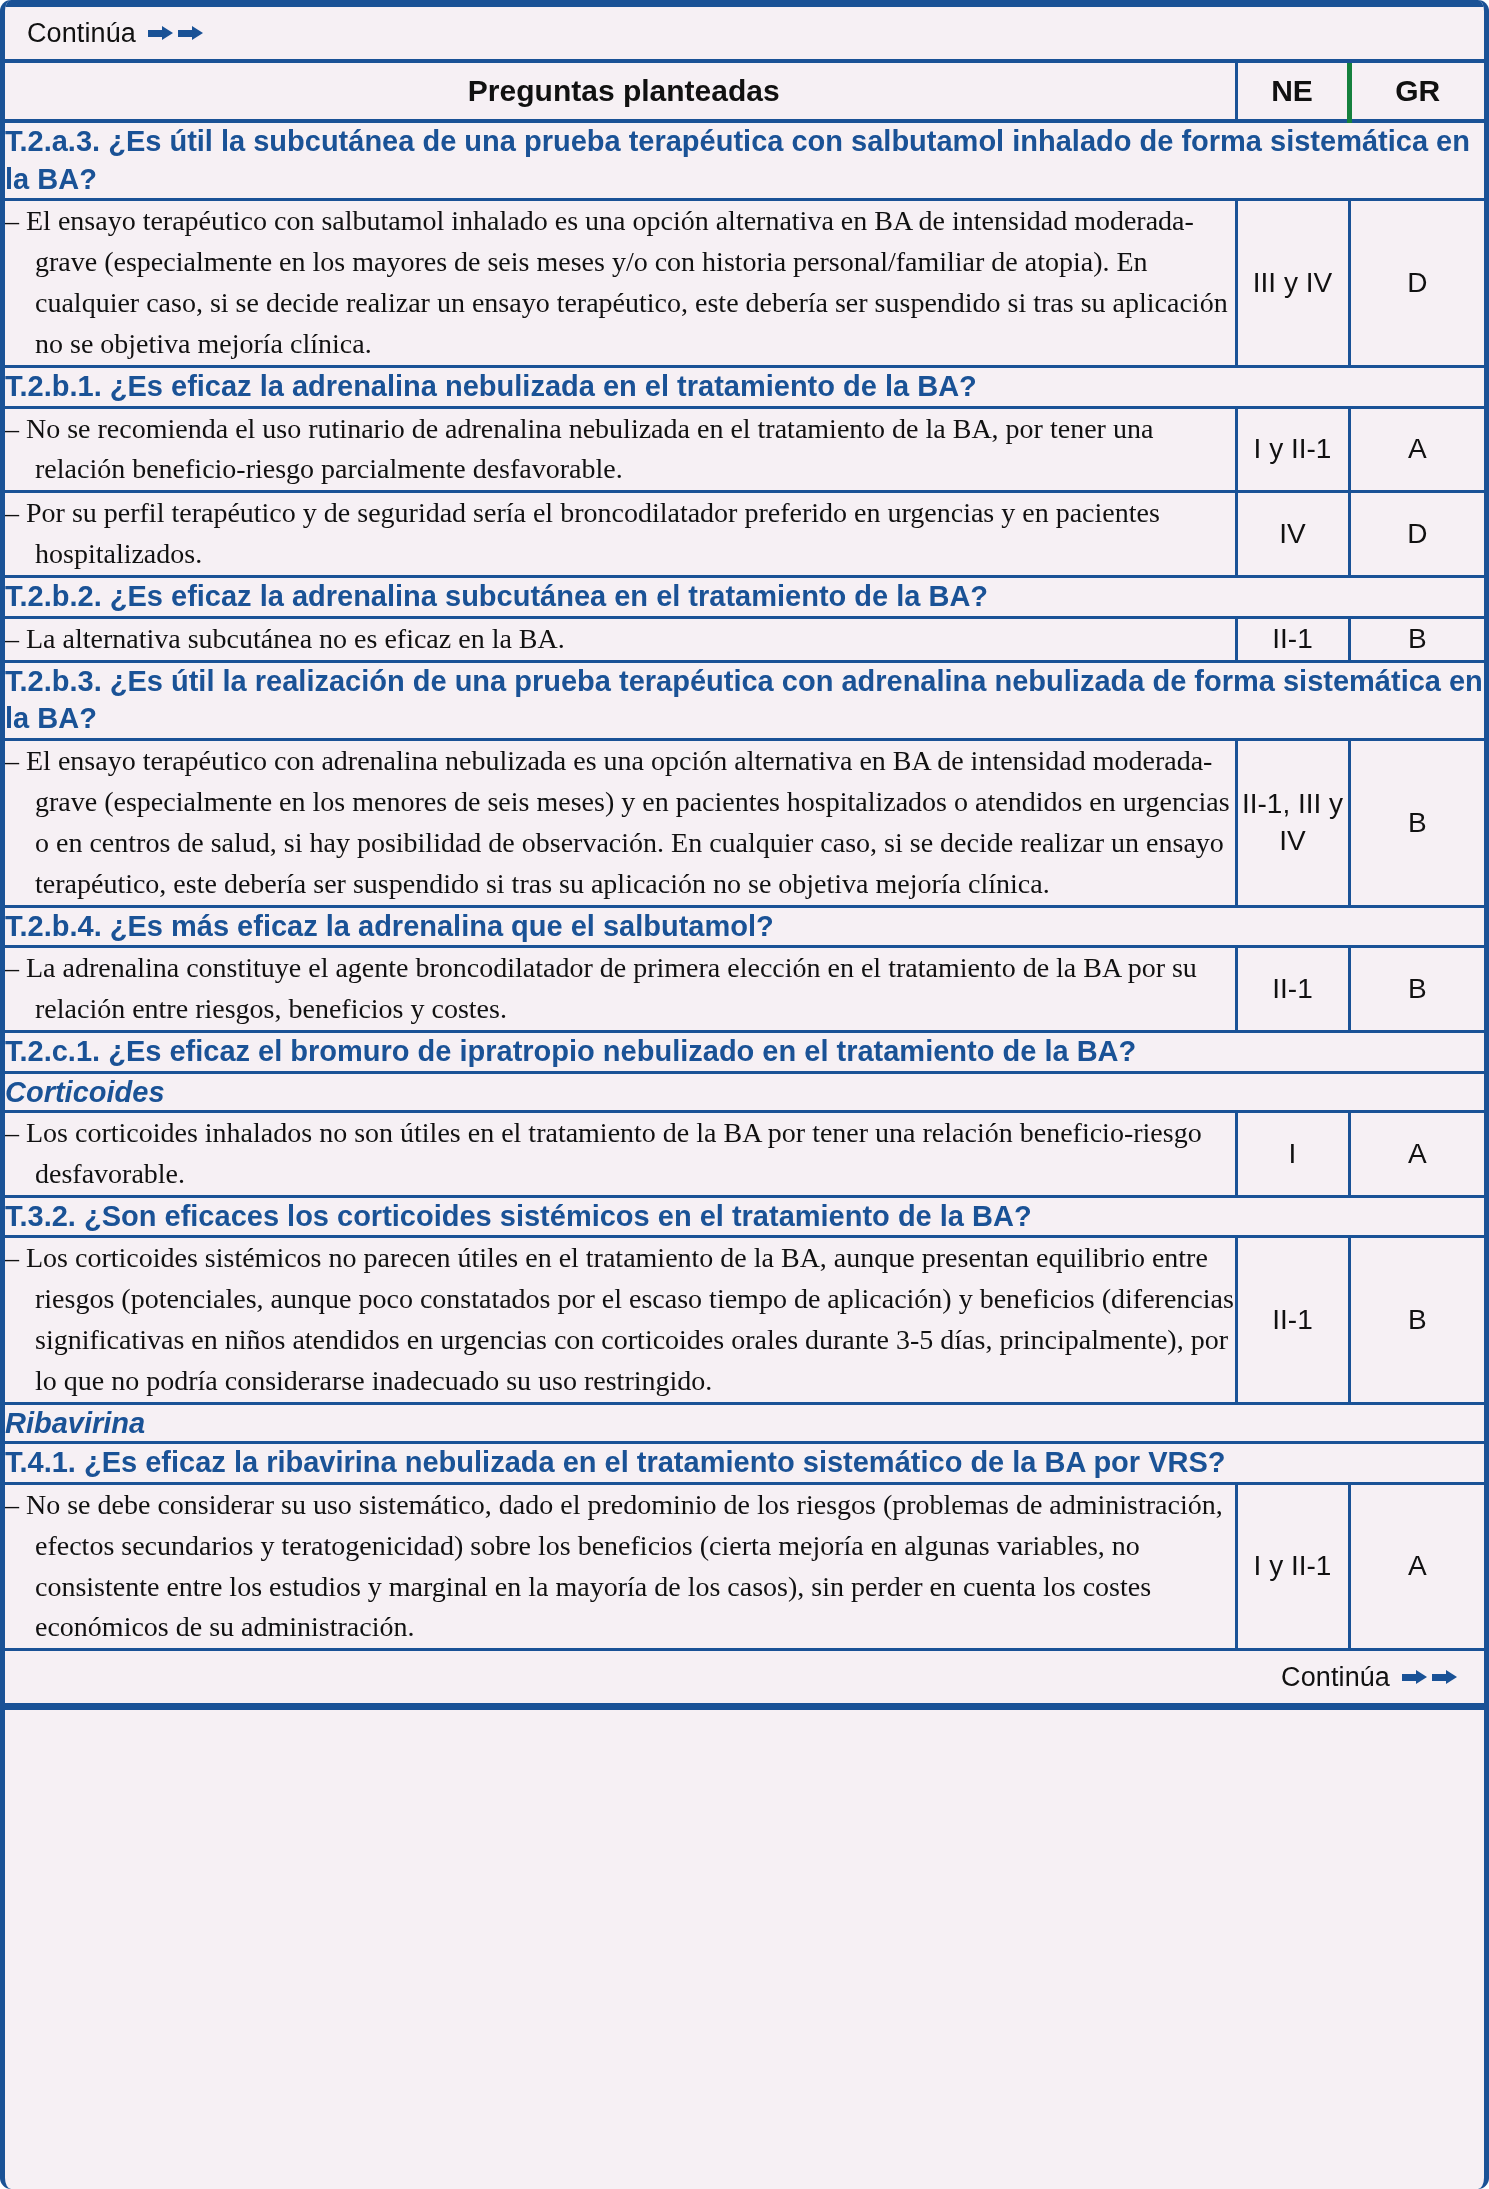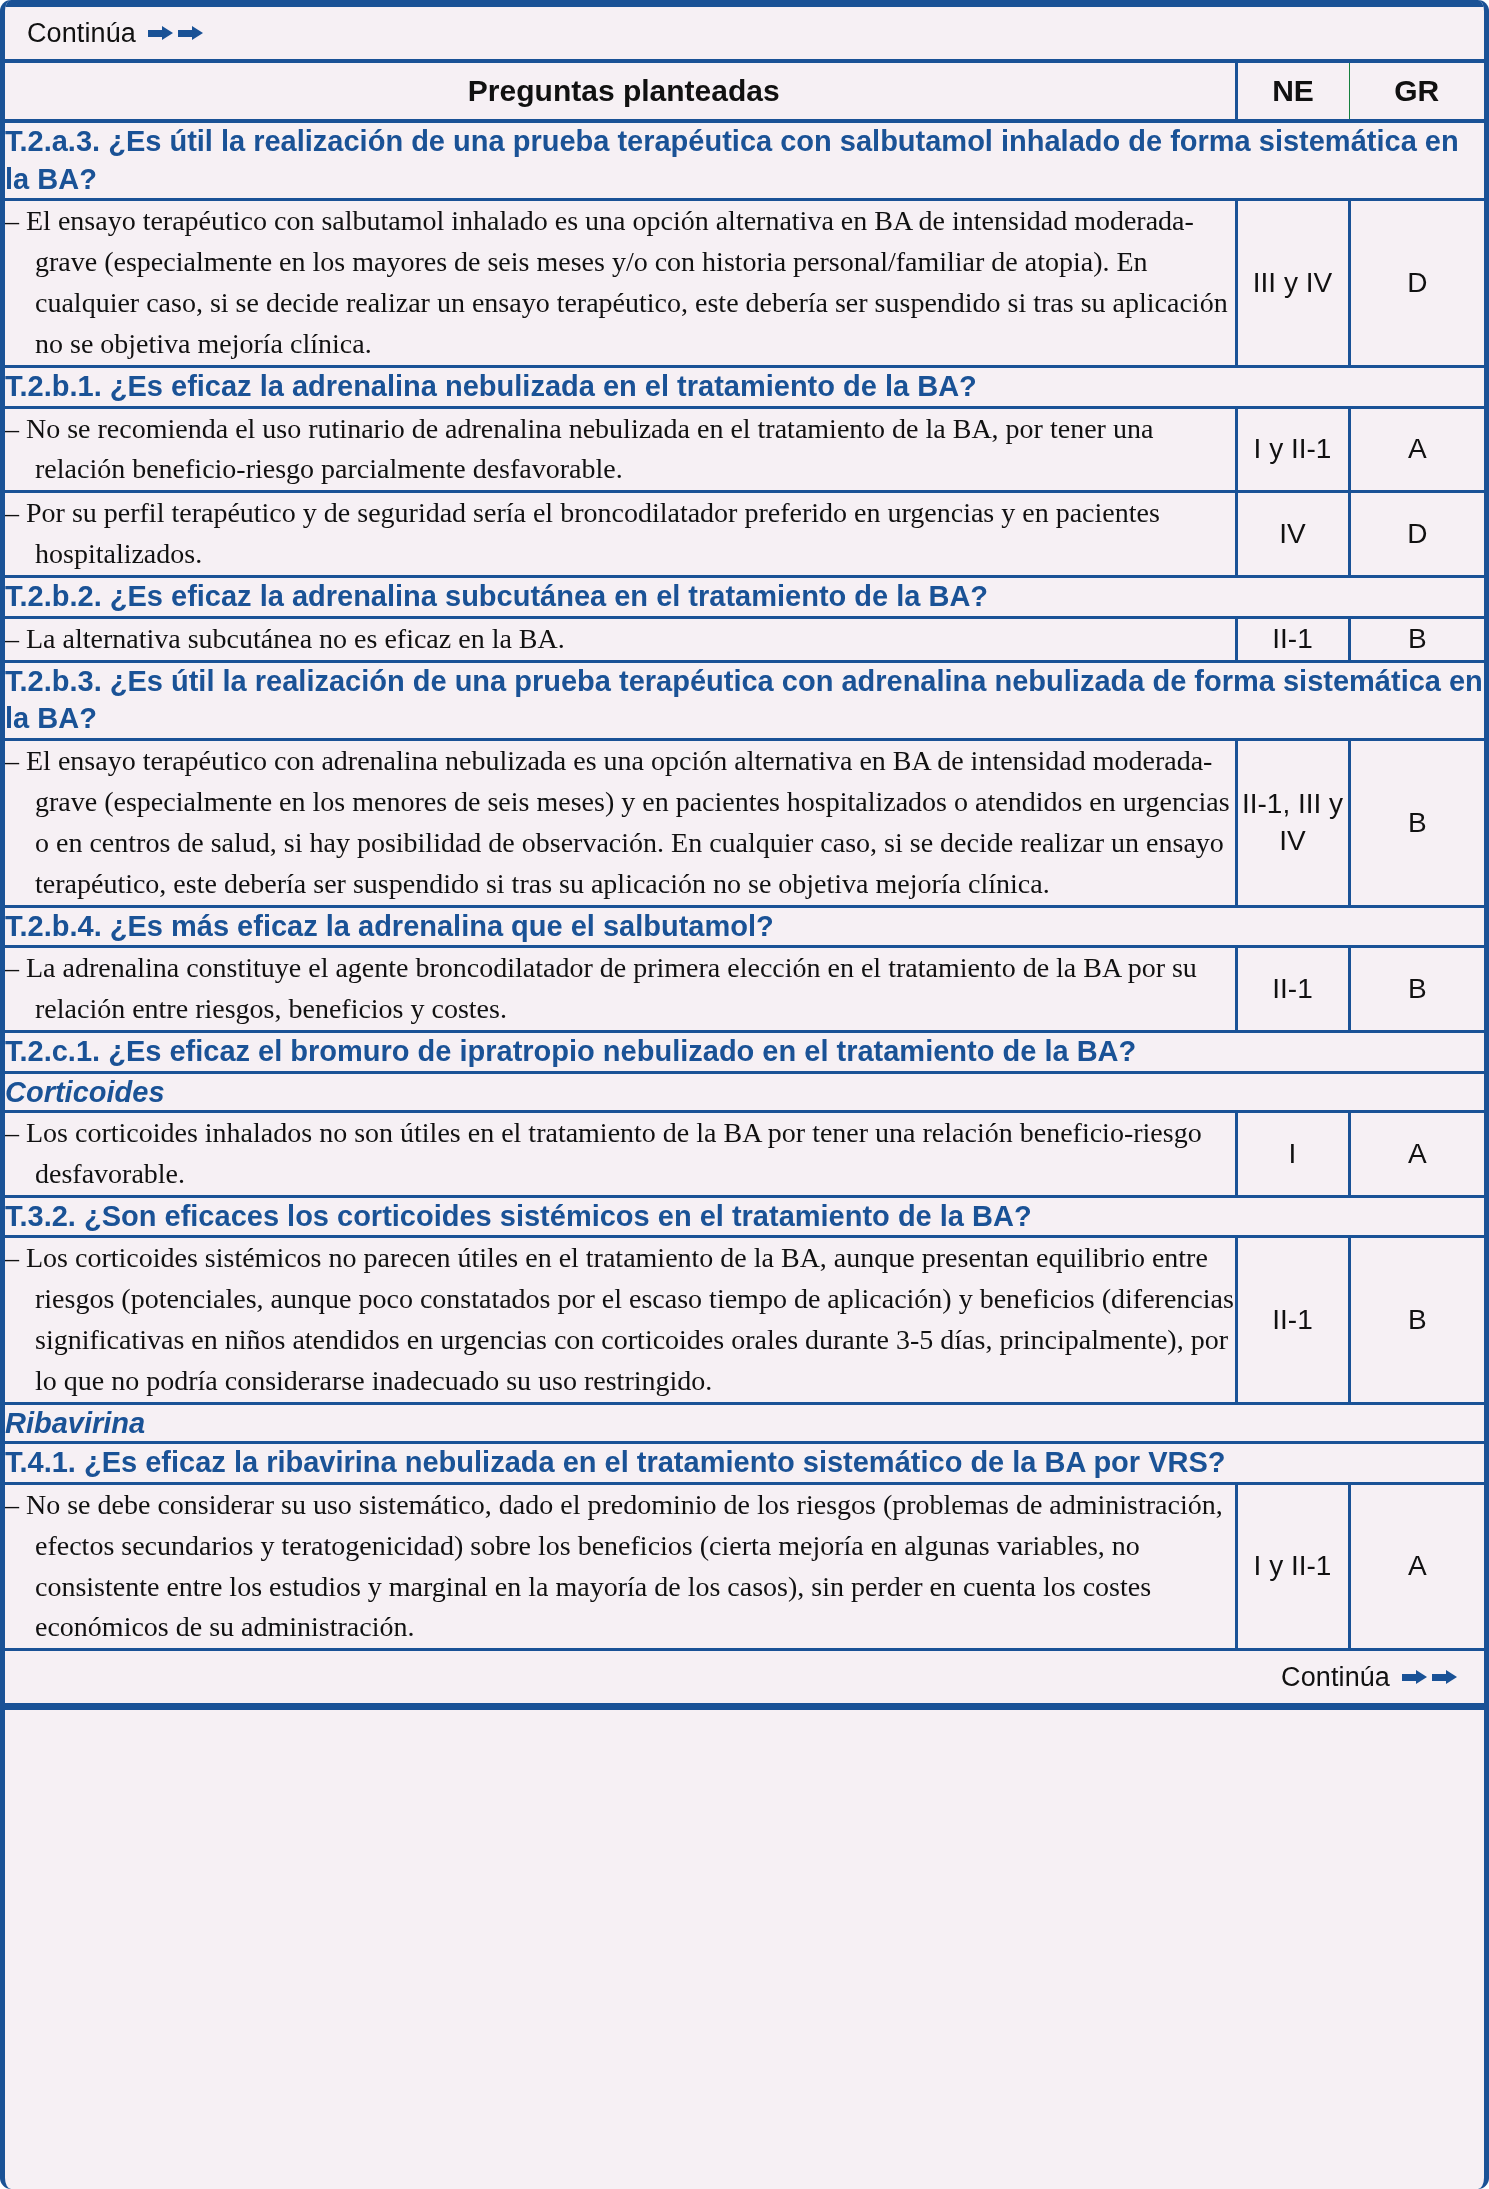--- a/index.html
+++ b/index.html
@@ -78,21 +78,21 @@
     border-right:3px solid #1a5296;
     padding-right:16px;
     padding-left:24px;
   }
   .hdr .h-ne,.hdr .h-gr{
     text-align:center;
     font-size:30px;
     font-weight:bold;
     color:#111;
   }
-  .hdr .h-ne{border-right:1px solid #15803d;margin-left:36px;}
+  .hdr .h-ne{border-right:5px solid #15803d;margin-left:36px;}
 
   
   td.qrow{
     border-top:3px solid #1a5296;
     border-bottom:3px solid #1a5296;
     color:#1a5296;
     font-weight:bold;
     font-size:29px;
     line-height:1.30;
     padding:7px 14px 9px 14px;
@@ -160,21 +160,21 @@
         <col class="c-ne">
         <col class="c-gr">
     </colgroup>
     <tbody id="tbody">
         <tr class="hdr">
           <td class="h-q">Preguntas planteadas</td>
           <td class="h-ne">NE</td>
           <td class="h-gr">GR</td>
         </tr>
         <tr>
-          <td class="qrow" colspan="3">T.2.a.3. ¿Es útil la realización de una prueba terapéutica con salbutamol inhalado de forma sistemática en la BA?</td>
+          <td class="qrow" colspan="3">T.2.a.3. ¿Es útil la subcutánea de una prueba terapéutica con salbutamol inhalado de forma sistemática en la BA?</td>
         </tr>
         <tr>
           <td class="rec">
             <span class="hang">– El ensayo terapéutico con salbutamol inhalado es una opción alternativa en BA de intensidad moderada-grave (especialmente en los mayores de seis meses y/o con historia personal/familiar de atopia). En cualquier caso, si se decide realizar un ensayo terapéutico, este debería ser suspendido si tras su aplicación no se objetiva mejoría clínica.</span>
           </td>
           <td class="ne">III y IV</td>
           <td class="gr">D</td>
         </tr>
         <tr>
           <td class="qrow" colspan="3">T.2.b.1. ¿Es eficaz la adrenalina nebulizada en el tratamiento de la BA?</td>

